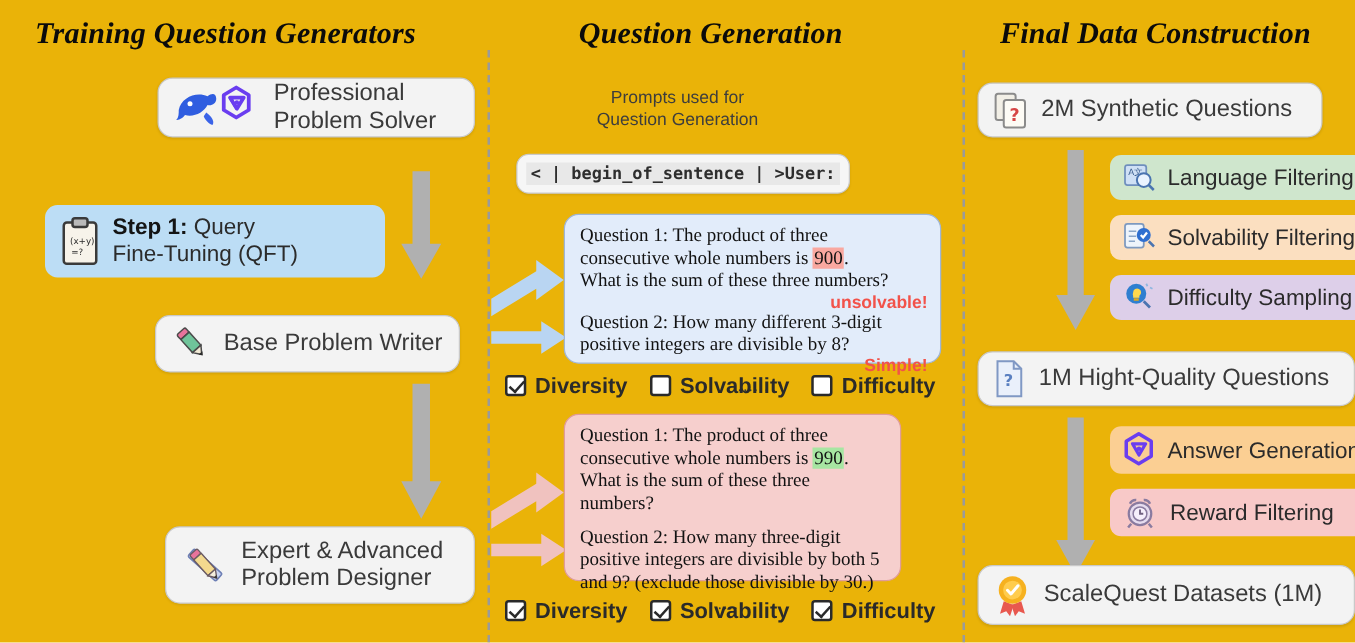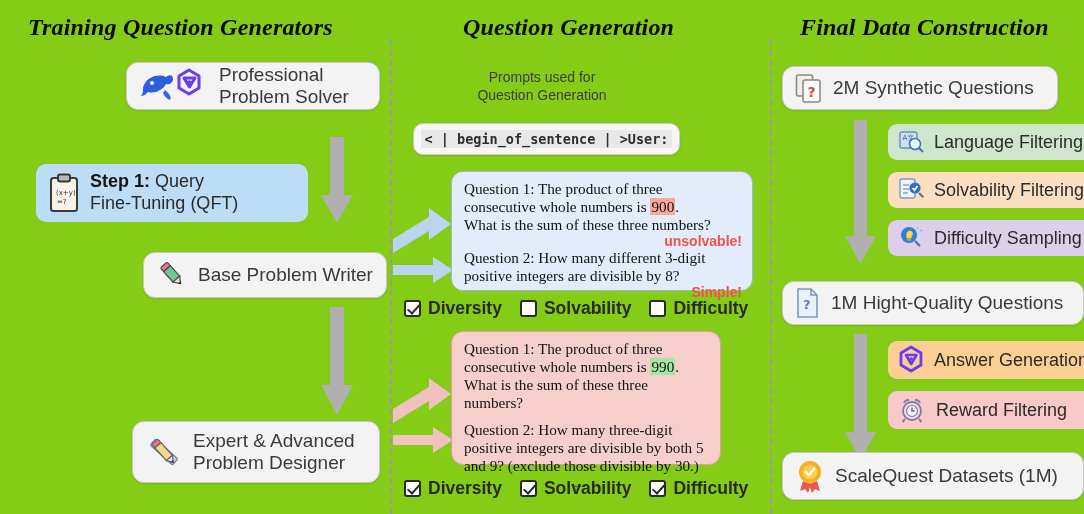--- a/index.html
+++ b/index.html
@@ -5,21 +5,21 @@
   * { box-sizing: border-box; margin: 0; padding: 0; }
   html, body {
     width: 1084px; height: 514px;
     background: #ffffff;
     font-family: "Liberation Sans", sans-serif;
     overflow: hidden;
   }
   #stage {
     position: relative;
     width: 1084px; height: 514px;
-    background: #84cc16;
+    background: #eab308;
   }
 
   
   .col-title {
     position: absolute;
     font-family: "Liberation Serif", serif;
     font-style: italic;
     font-weight: bold;
     font-size: 24px;
     color: #0b0b0b;
@@ -195,21 +195,21 @@
         <rect x="3" y="5" width="26" height="33" rx="2.5" fill="#f7f3ea" stroke="#3a3a3a" stroke-width="2"></rect>
         <rect x="10" y="1.5" width="12" height="7" rx="2" fill="#b9b9b9" stroke="#3a3a3a" stroke-width="2"></rect>
         <text x="8" y="22" font-family="DejaVu Sans, sans-serif" font-size="7" fill="#2a2a2a">(x+y)</text>
         <text x="9" y="31" font-family="DejaVu Sans, sans-serif" font-size="7" fill="#2a2a2a">=?</text>
       </svg>
     </span>
     <span class="lbl"><b>Step 1:</b><span style="white-space:pre-line"> Query
 Fine-Tuning (QFT)</span></span>
   </div>
 
-  <div class="box" style="left:143px; top:252px; width:244px; height:46px;">
+  <div class="box" style="left:124px; top:252px; width:244px; height:46px;">
     <span class="ico">
       <svg width="32" height="30" viewBox="0 0 32 30">
         <g transform="rotate(-42 16 15)">
           <rect x="12" y="2" width="9" height="5" rx="1.5" fill="#e8739b" stroke="#4a4a4a" stroke-width="1.2"></rect>
           <rect x="12" y="7" width="9" height="14" fill="#6fc49a" stroke="#4a4a4a" stroke-width="1.2"></rect>
           <path d="M12 21 h9 l-4.5 6 Z" fill="#f2ead6" stroke="#4a4a4a" stroke-width="1.2"></path>
           <path d="M14.6 25.4 h4 l-2 2.6 Z" fill="#2b2b2b"></path>
         </g>
       </svg>
     </span>

